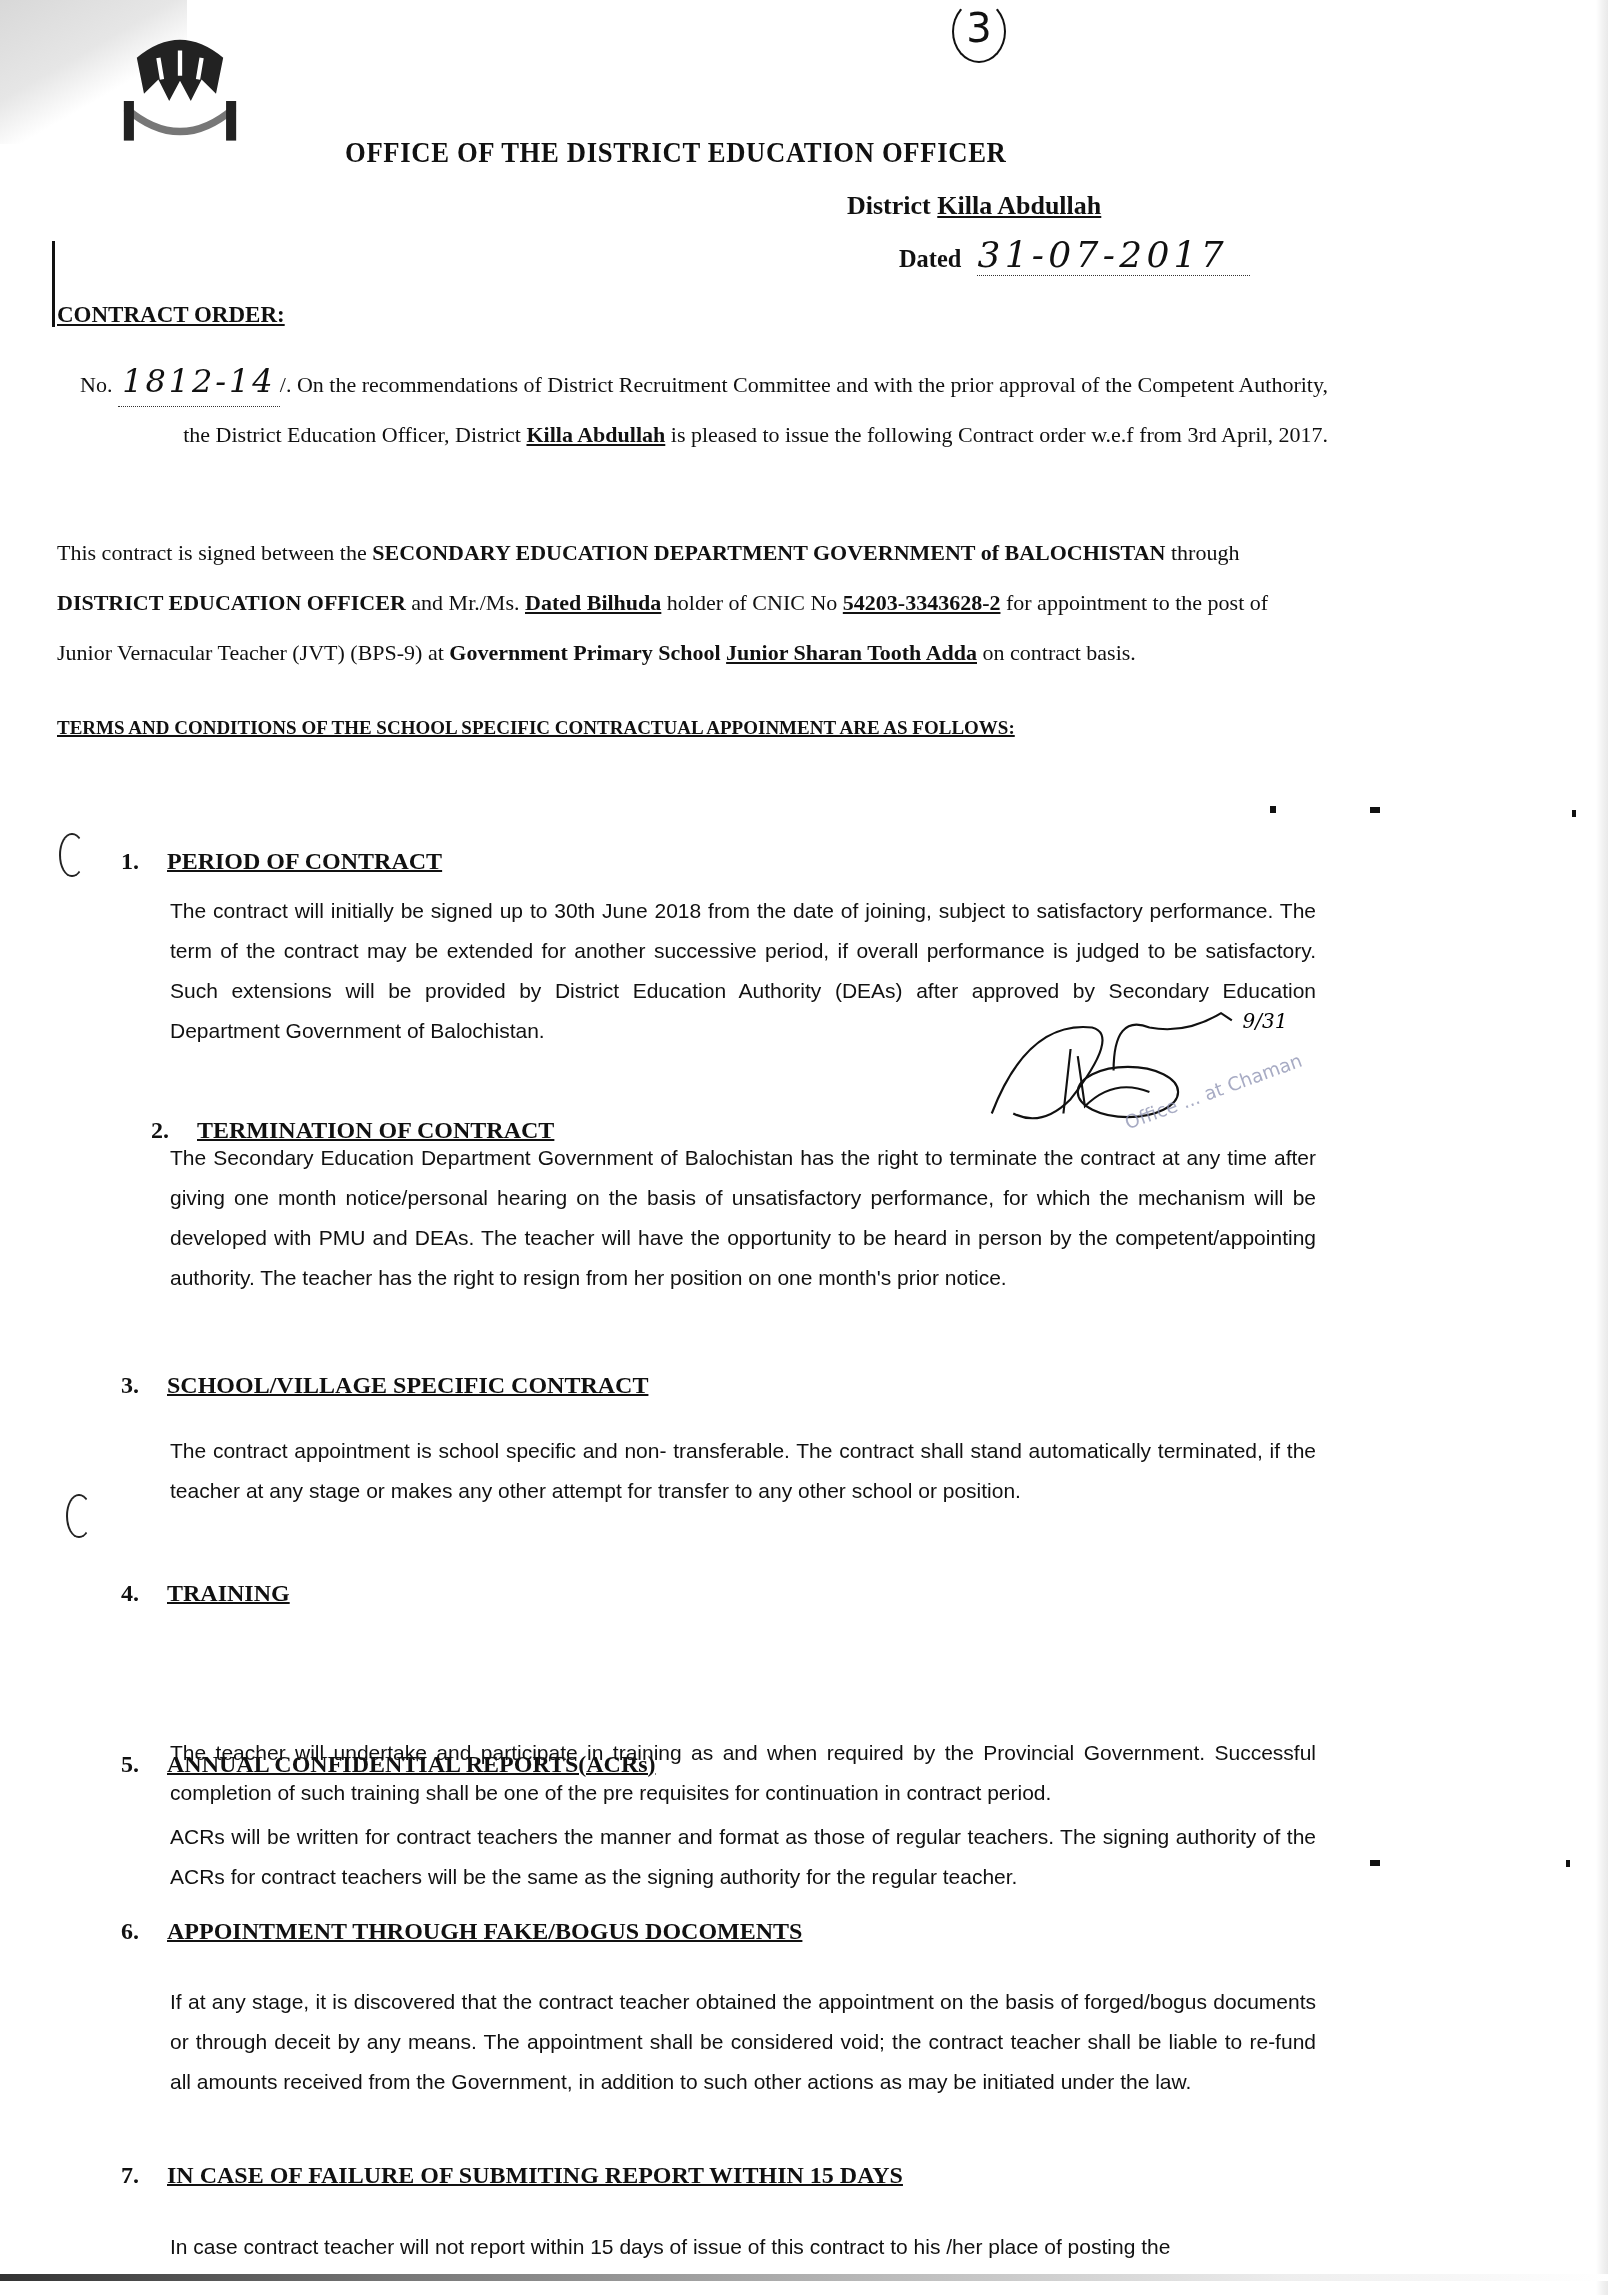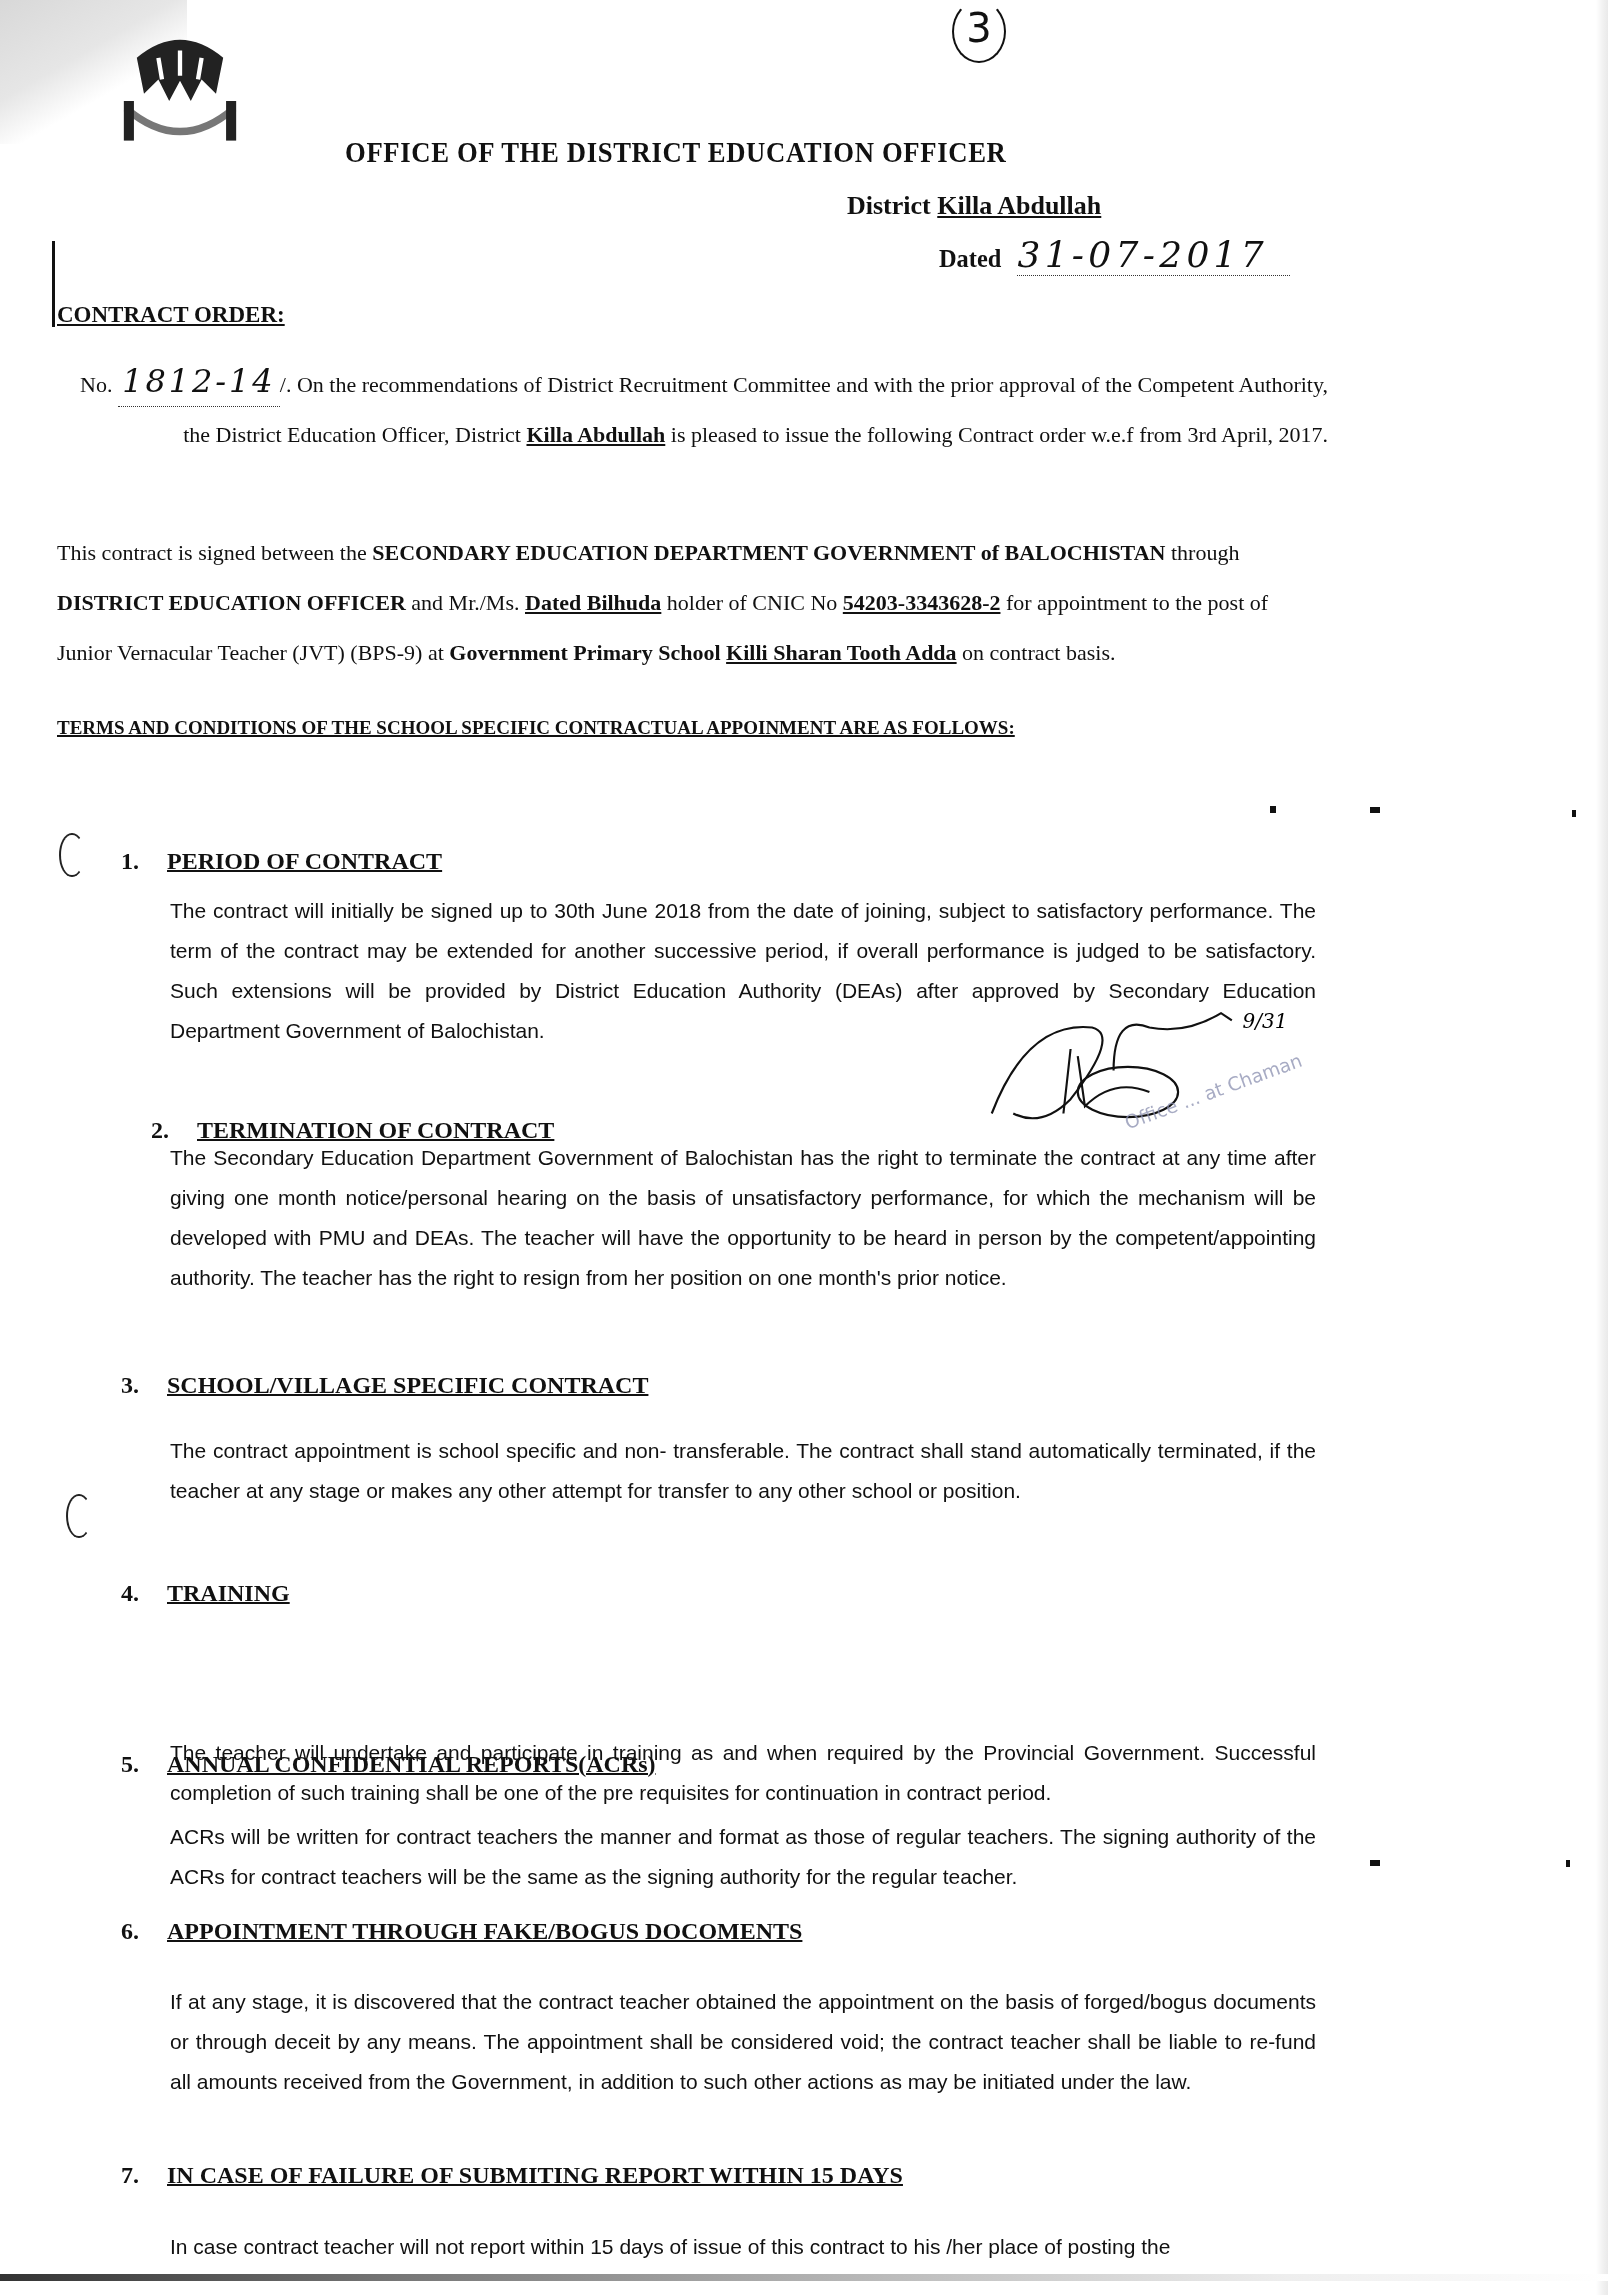--- a/index.html
+++ b/index.html
@@ -37,21 +37,21 @@
       font-size: 29px; font-weight: bold; letter-spacing: 0.7px;
       transform: scaleX(0.92); transform-origin: left;
     }
     .district {
       position: absolute; left: 847px; top: 191px;
       font-size: 26px; font-weight: bold;
     }
     .district .u { text-decoration: underline; }
     .dated {
       position: absolute; left: 899px; top: 234px;
-      font-size: 24.4px; font-weight: bold; margin-left: 40px;
+      font-size: 24.4px; font-weight: bold;
     }
     .dated .hand {
       display: inline-block; margin-left: 10px; min-width: 273px;
       border-bottom: 1.4px dotted #333;
       font-family: "DejaVu Serif", serif; font-weight: normal;
       font-style: italic; font-size: 36px; letter-spacing: 4.3px;
     }
     .margin-bar {
       position: absolute; left: 52px; top: 241px; width: 2.9px; height: 86px; background: #111;
     }
@@ -147,21 +147,21 @@
   <span>This contract is signed between the</span>
   <b>SECONDARY EDUCATION DEPARTMENT GOVERNMENT of BALOCHISTAN</b>
   <span>through</span>
   <b>DISTRICT EDUCATION OFFICER</b>
   <span>and Mr./Ms.</span>
   <span class="u">Dated Bilhuda</span>
   <span>holder of CNIC No</span>
   <span class="u">54203-3343628-2</span>
   <span>for appointment to the post of Junior Vernacular Teacher (JVT) (BPS-9) at</span>
   <b>Government Primary School</b>
-  <span class="u">Killi Sharan Tooth Adda</span>
+  <span class="u">Junior Sharan Tooth Adda</span>
   <span>on contract basis.</span>
 </div>
 
 <div class="terms-heading">TERMS AND CONDITIONS OF THE SCHOOL SPECIFIC CONTRACTUAL APPOINMENT ARE AS FOLLOWS:</div>
 
 <div class="hole-punch" style="left:59px; top:833px;"></div>
 <div class="hole-punch" style="left:66px; top:1494px;"></div>
 <div class="mark" style="left:1270px; top:806px; width:5.7px; height:7.2px;"></div>
 <div class="mark" style="left:1370px; top:807px; width:10px; height:5.7px;"></div>
 <div class="mark" style="left:1572px; top:810px; width:3.6px; height:7.2px;"></div>

